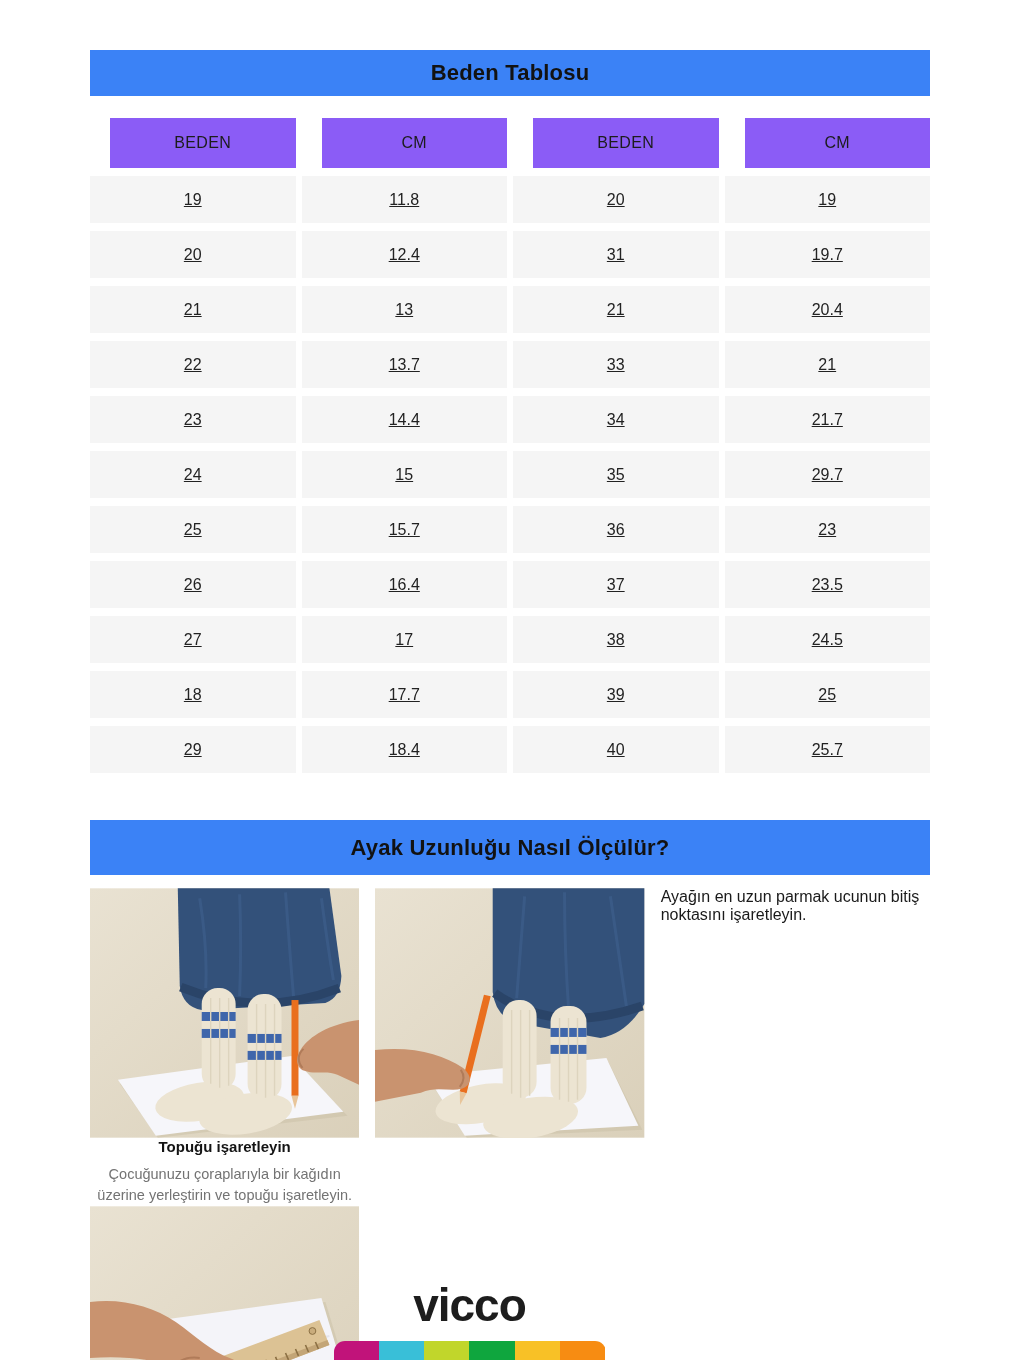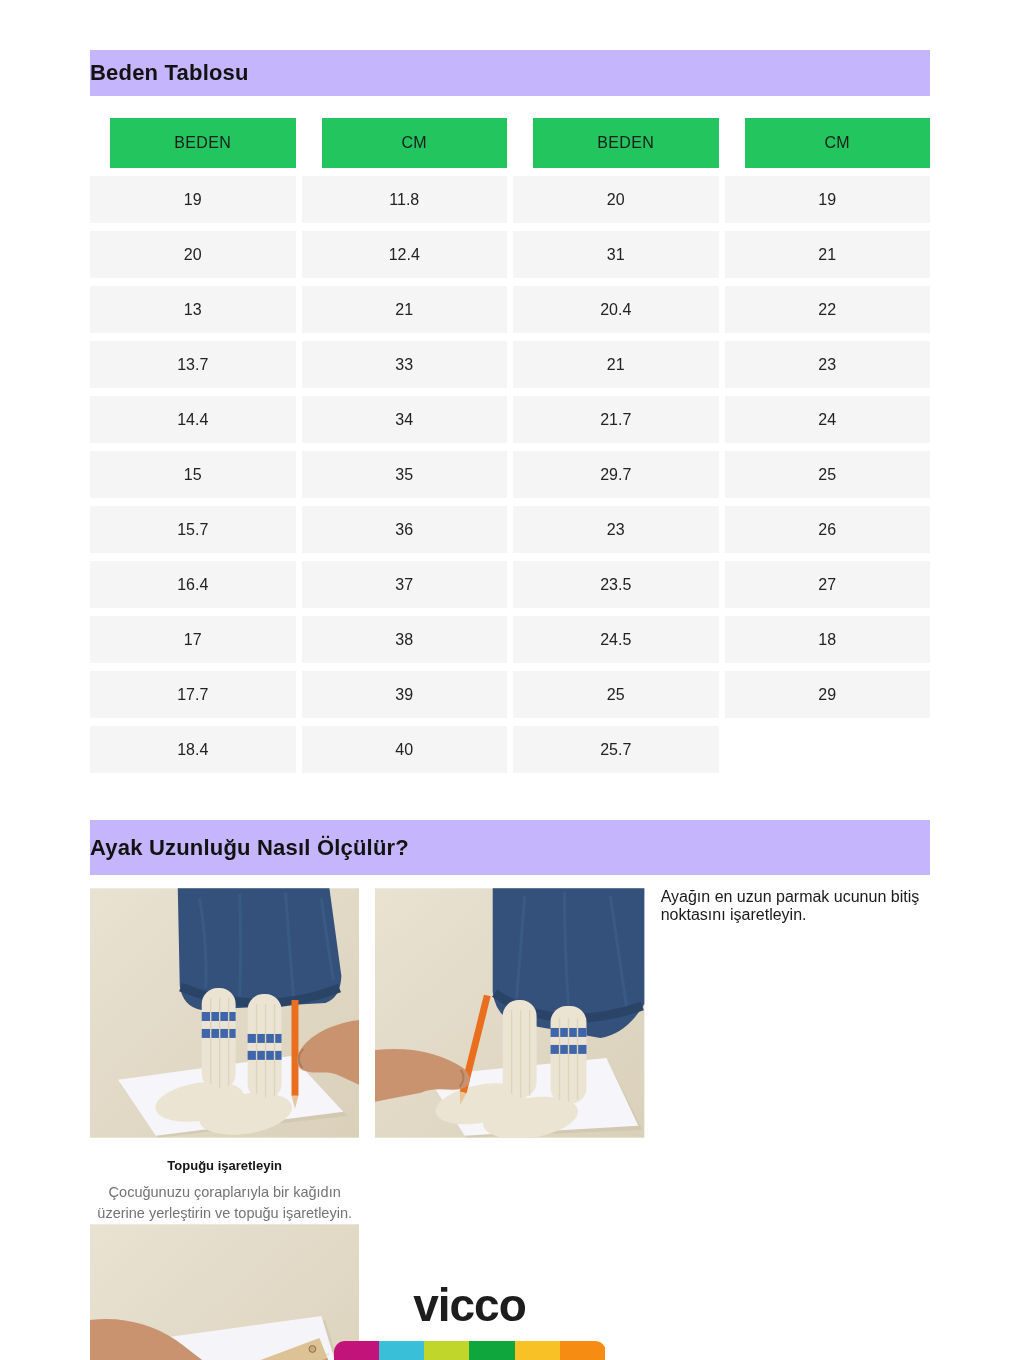--- a/index.html
+++ b/index.html
@@ -7,52 +7,52 @@
   body {
     width:1020px; height:1360px; overflow:hidden;
     font-family:"Liberation Sans", sans-serif;
     color:#1a1a1a;
     position:relative;
   }
   .content { width:840px; margin:0 auto; padding-top:50px; }
 
   
   .band {
-    background:#c4b5fd;
-    display:flex; align-items:center; 
+    background:#3b82f6;
+    display:flex; align-items:center; justify-content:center;
     text-align:center;
   }
   .band.title-band { height:46px; }
   .band.measure-band { height:55px; margin-top:47px; }
   .band h1, .band h2 { font-size:22px; font-weight:700; letter-spacing:.2px; color:#121212; }
 
   
   .size-table {
     margin-top:22px;
     display:grid;
     grid-template-columns:repeat(4, 1fr);
     column-gap:6px; row-gap:8px;
   }
   .cell {
     display:flex; align-items:center; justify-content:center;
     font-size:16px; color:#222222;
   }
-  .cell.head { background:#22c55e; height:50px; font-size:16px; color:#1c1c1c; letter-spacing:.4px;margin-left:20px; }
-  .cell.data { background:#f5f5f5; height:47px; }
+  .cell.head { background:#8b5cf6; height:50px; font-size:16px; color:#1c1c1c; letter-spacing:.4px;margin-left:20px; }
+  .cell.data { background:#f5f5f5; height:47px;text-decoration:underline; }
 
   
   .steps {
     margin-top:13px;
     display:grid;
     grid-template-columns:repeat(3, 1fr);
     column-gap:16px;
   }
   .step { text-align:center; }
   .step .photo { width:100%; height:250px; display:block; }
-  .step h3 { margin-top:20px; font-size:13px; font-weight:700; color:#141414; }
+  .step h3 { font-size:15px; font-weight:700; color:#141414; }
   .step p  { margin-top:9px; font-size:14.5px; line-height:1.45; color:#737373; padding:0 4px; }
 
   
   .footer { position:absolute; left:0; bottom:0; width:939px; text-align:center; }
   .brand {
     font-size:46px; font-weight:800; letter-spacing:-1px; color:#1d1d1d;
     line-height:1;
   }
   .color-bar {
     margin:10px auto 0 auto;
@@ -79,20 +79,21 @@
     <div class="cell head">CM</div>
 
     <div class="cell data">19</div>
     <div class="cell data">11.8</div>
     <div class="cell data">20</div>
     <div class="cell data">19</div>
 
     <div class="cell data">20</div>
     <div class="cell data">12.4</div>
     <div class="cell data">31</div>
+    <div class="cell data">19.7</div>
 
     <div class="cell data">21</div>
     <div class="cell data">13</div>
     <div class="cell data">21</div>
     <div class="cell data">20.4</div>
 
     <div class="cell data">22</div>
     <div class="cell data">13.7</div>
     <div class="cell data">33</div>
     <div class="cell data">21</div>

